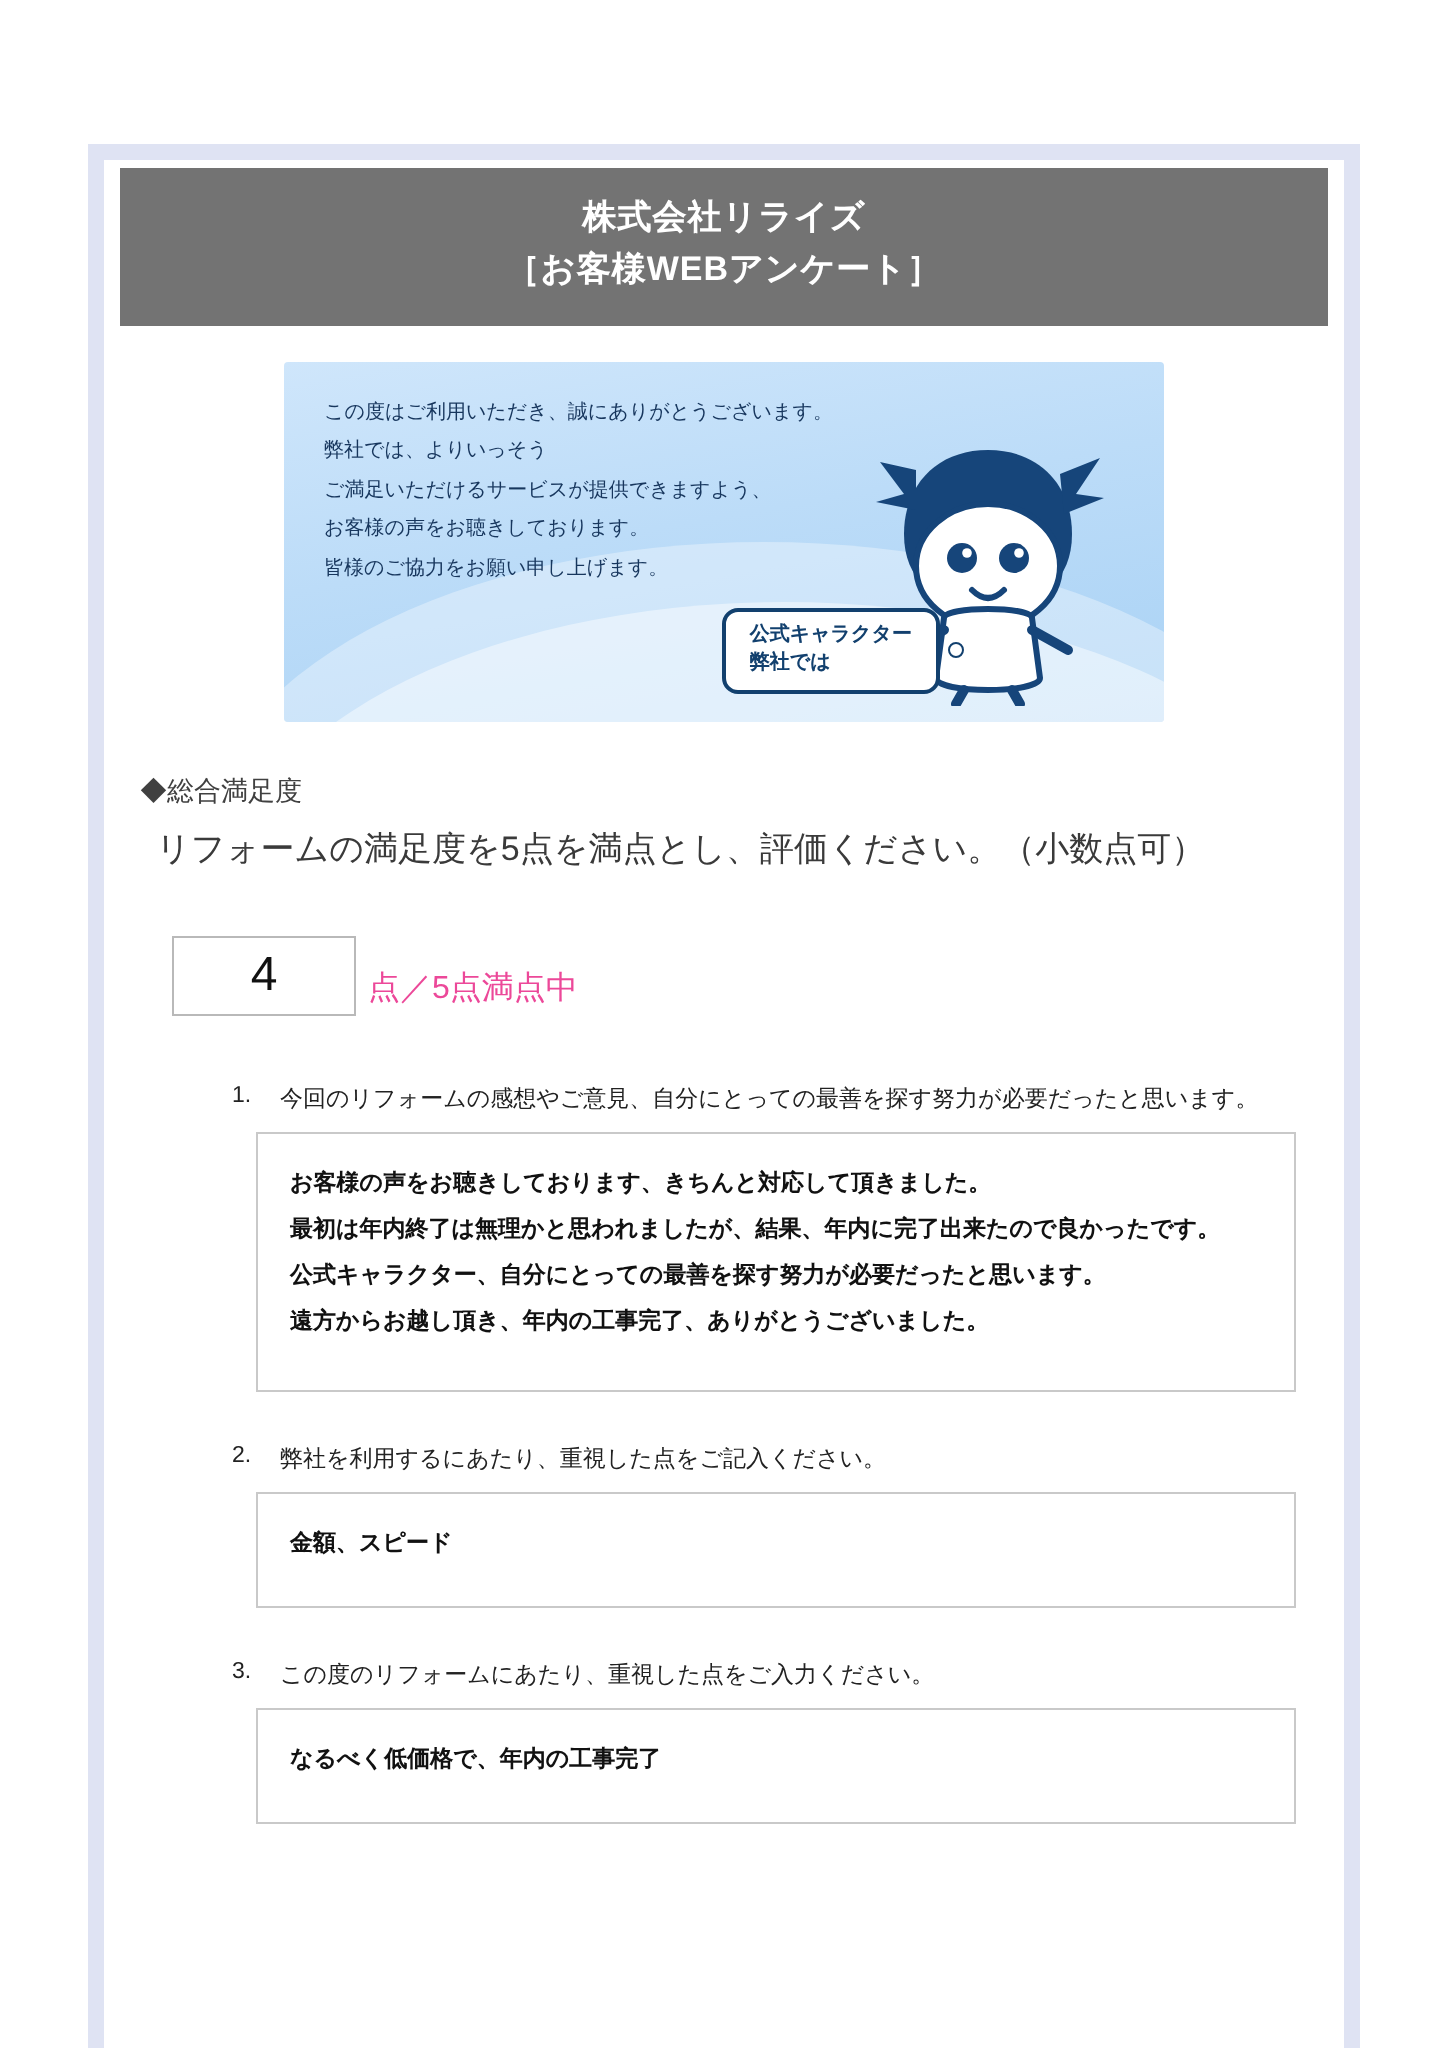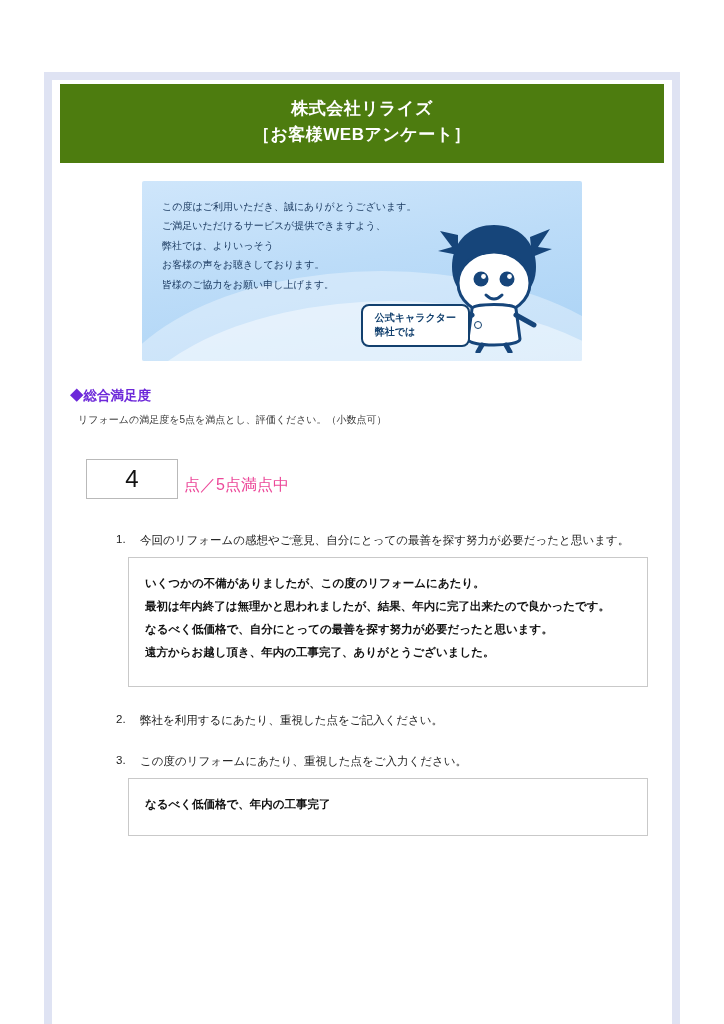--- a/index.html
+++ b/index.html
@@ -37,21 +37,21 @@
     position: absolute;
     left: 52px;
     top: 80px;
     width: 620px;
     height: 944px;
     background: #ffffff;
   }
   
   .header {
     margin: 4px 8px 0 8px;
-    background: #4d7c0f;
+    background: #737373;
     color: #ffffff;
     text-align: center;
     padding: 12px 0 14px 0;
     font-weight: bold;
     font-size: 17px;
     line-height: 1.55;
     letter-spacing: 0.5px;
   }
   .header div { white-space: nowrap; }
 
@@ -130,26 +130,26 @@
     width: 8px; height: 8px;
     border-radius: 50%;
     background: #ffffff;
     border: 1px solid #12406e;
   }
 
   
   .sec-title {
     margin: 26px 0 0 18px;
     font-size: 13.5px;
-    font-weight: bold;
-    color: #6d28d9;
+    font-weight: normal;
+    color: #404040;
   }
   .sec-sub {
     margin: 8px 0 0 26px;
-    font-size: 10px;
+    font-size: 17px;
     color: #3a3a3a;
   }
 
   .score-row {
     margin: 8px 0 0 34px;
     display: flex;
     align-items: flex-end;
   }
   .score-box {
     width: 92px;
@@ -212,22 +212,22 @@
 
     <div class="header">
       <div>株式会社リライズ</div>
       <div>［お客様WEBアンケート］</div>
     </div>
 
     <div class="intro-wrap">
       <div class="intro">
         <div class="intro-text">
           <div>この度はご利用いただき、誠にありがとうございます。</div>
+          <div>弊社では、よりいっそう</div>
           <div>ご満足いただけるサービスが提供できますよう、</div>
-          <div>弊社では、よりいっそう</div>
           <div>お客様の声をお聴きしております。</div>
           <div>皆様のご協力をお願い申し上げます。</div>
         </div>
 
         <div class="nameplate">
           <div>公式キャラクター</div>
           <div>弊社では</div>
           <span class="dot"></span>
         </div>
 
@@ -264,32 +264,35 @@
       <div class="score-box">4</div>
       <div class="score-unit">点／5点満点中</div>
     </div>
 
     <div class="q q1">
       <div class="q-head">
         <span class="q-num">1.</span>
         <span class="q-label">今回のリフォームの感想やご意見、自分にとっての最善を探す努力が必要だったと思います。</span>
       </div>
       <div class="answer tall">
-        <div>いくつかの不備がありましたが、この度のリフォームにあたり。</div>
+        <div>お客様の声をお聴きしております、きちんと対応して頂きました。</div>
         <div>最初は年内終了は無理かと思われましたが、結果、年内に完了出来たので良かったです。</div>
-        <div>なるべく低価格で、自分にとっての最善を探す努力が必要だったと思います。</div>
+        <div>公式キャラクター、自分にとっての最善を探す努力が必要だったと思います。</div>
         <div>遠方からお越し頂き、年内の工事完了、ありがとうございました。</div>
       </div>
     </div>
 
     <div class="q">
       <div class="q-head">
         <span class="q-num">2.</span>
         <span class="q-label">弊社を利用するにあたり、重視した点をご記入ください。</span>
       </div>
+      <div class="answer short">
+        <div>金額、スピード</div>
+      </div>
     </div>
 
     <div class="q">
       <div class="q-head">
         <span class="q-num">3.</span>
         <span class="q-label">この度のリフォームにあたり、重視した点をご入力ください。</span>
       </div>
       <div class="answer short">
         <div>なるべく低価格で、年内の工事完了</div>
       </div>

